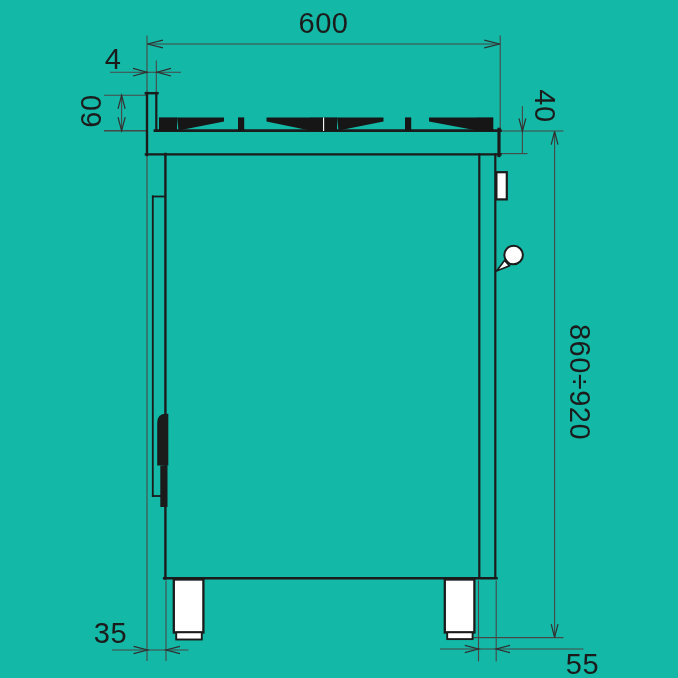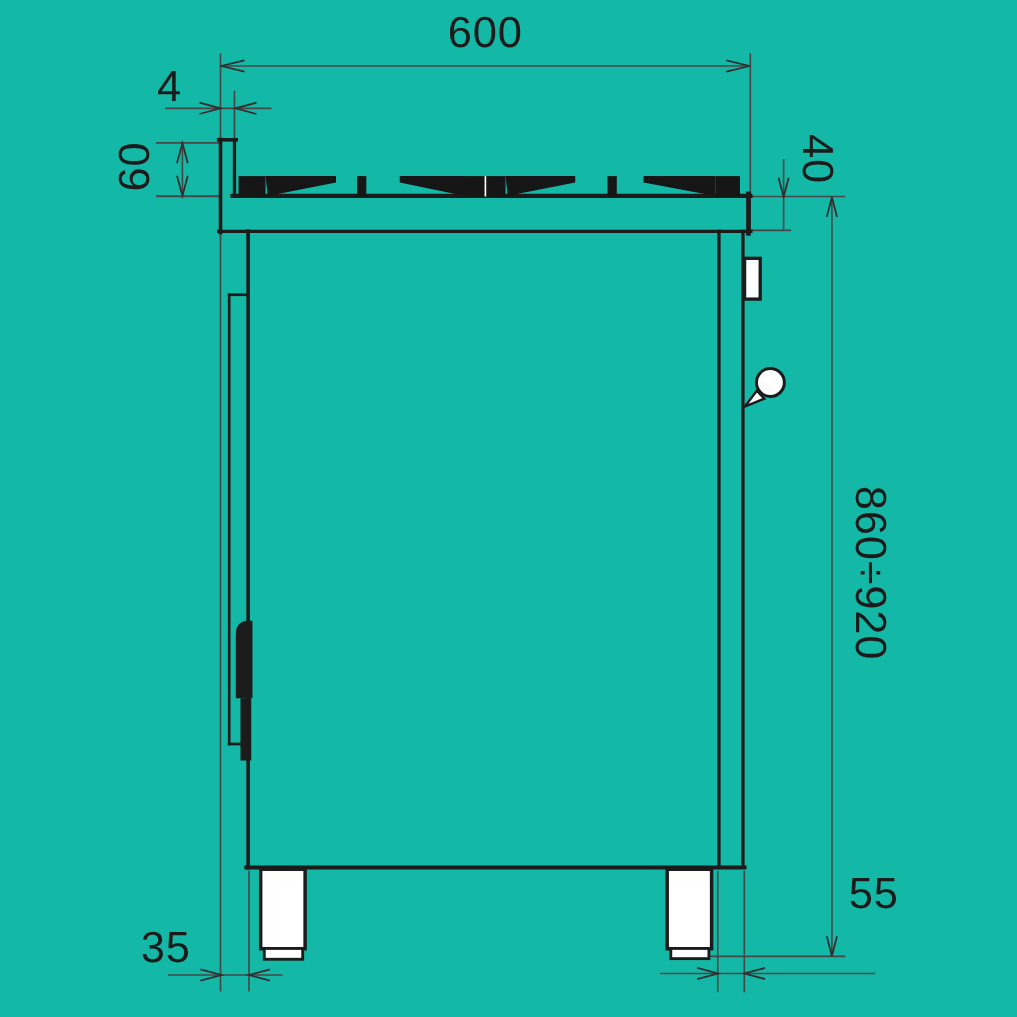--- a/index.html
+++ b/index.html
@@ -140,15 +140,15 @@
   <div class="dim-label" style="left:113px; top:59px;">4</div>
 
   <div class="dim-label rot-ccw" style="left:90.5px; top:111px;">60</div>
 
   <div class="dim-label rot-cw" style="left:544px; top:105.5px;">40</div>
 
   <div class="dim-label rot-cw" style="left:578.5px; top:382px;">860÷920</div>
 
   <div class="dim-label" style="left:110.5px; top:633px;">35</div>
 
-  <div class="dim-label" style="left:582.5px; top:597px;text-align:right;">55</div>
+  <div class="dim-label" style="left:582.5px; top:664px;text-align:right;">55</div>
 
 </div>
 
 </body></html>

